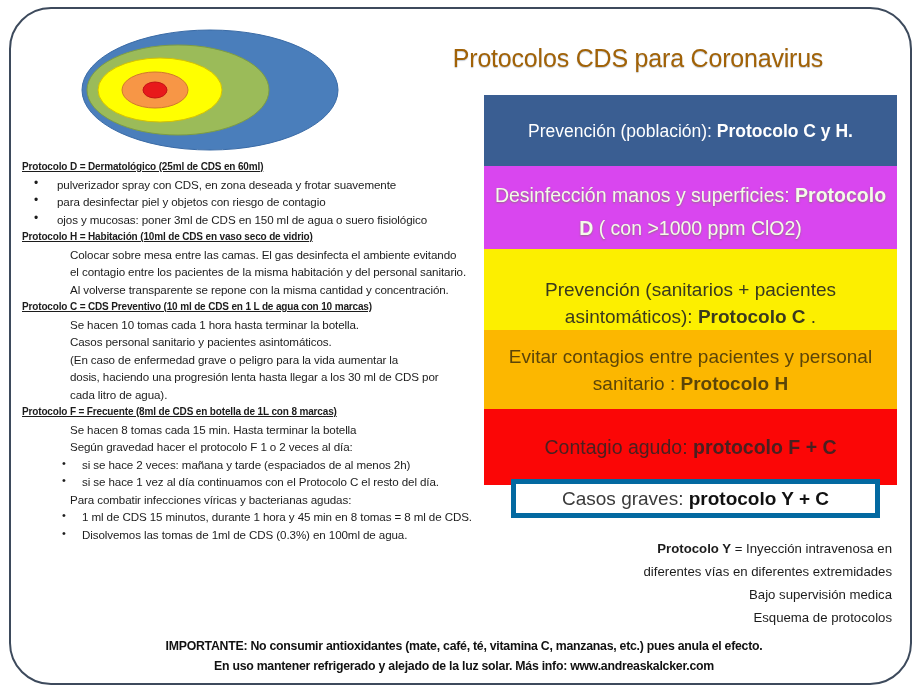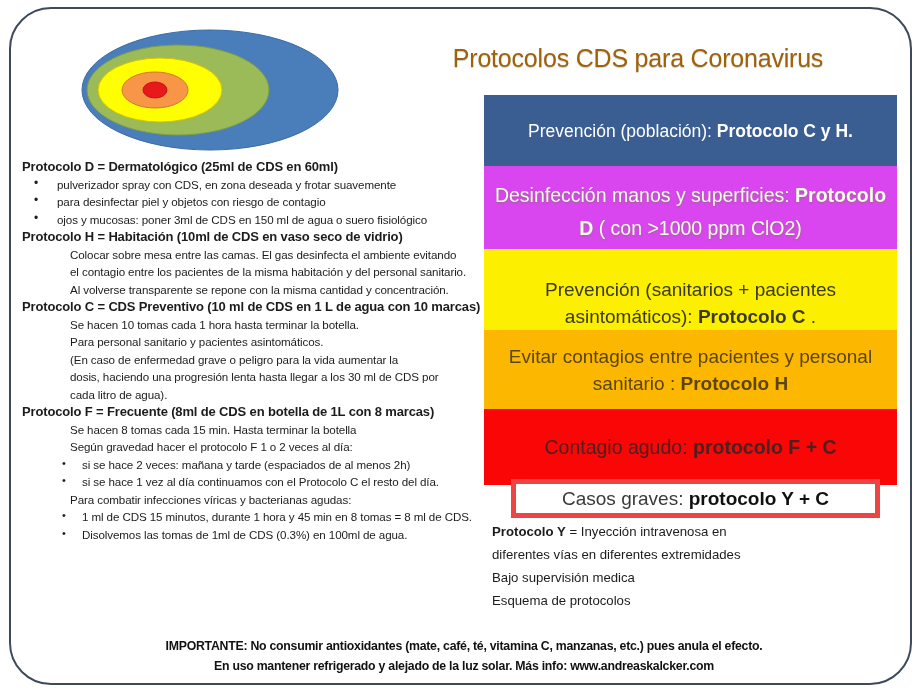--- a/index.html
+++ b/index.html
@@ -67,21 +67,22 @@
     left: 22px;
     top: 158px;
     width: 462px;
     font-size: 11.6px;
     line-height: 17.5px;
     color: #1c1c1c;
     font-family: "Liberation Sans", sans-serif;
   }
   .hdr {
     font-weight: bold;
-    font-size: 13px;
+    text-decoration: underline;
+    font-size: 10px;
     letter-spacing: -0.15px;
     white-space: nowrap;
   }
   .ln {
     white-space: nowrap;
     letter-spacing: -0.1px;
     margin-left: 48px;
   }
   .bl {
     position: relative;
@@ -134,38 +135,38 @@
   #band-blue  b { font-weight: bold; }
 
   
   #box-graves {
     position: absolute;
     left: 511px;
     top: 479px;
     width: 369px;
     height: 39px;
     background: #ffffff;
-    border: 5px solid #ef4444;
+    border: 5px solid #0369a1;
     box-sizing: border-box;
     display: flex;
     align-items: center;
     justify-content: center;
     font-size: 19px;
     color: #3a3a3a;
     font-family: "Liberation Sans", sans-serif;
   }
   #box-graves b { color: #111111; font-weight: bold; }
 
   
   #ynote {
     position: absolute;
     left: 492px;
-    top: 520px;
+    top: 537px;
     width: 400px;
-    text-align: left;
+    text-align: right;
     font-size: 13.2px;
     line-height: 23px;
     color: #1c1c1c;
     font-family: "Liberation Sans", sans-serif;
   }
   #ynote b { font-weight: bold; }
 
   
   #footer {
     position: absolute;
@@ -207,21 +208,21 @@
     <div class="bl">para desinfectar piel y objetos con riesgo de contagio</div>
     <div class="bl">ojos y mucosas: poner 3ml de CDS en 150 ml de agua o suero fisiológico</div>
 
     <div class="hdr">Protocolo H = Habitación (10ml de CDS en vaso seco de vidrio)</div>
     <div class="ln">Colocar sobre mesa entre las camas. El gas desinfecta el ambiente evitando</div>
     <div class="ln"> el contagio entre los pacientes de la misma habitación y del personal sanitario.</div>
     <div class="ln">Al volverse transparente se repone con la misma cantidad y concentración.</div>
 
     <div class="hdr">Protocolo C = CDS Preventivo (10 ml de CDS en 1 L de agua con 10 marcas)</div>
     <div class="ln">Se hacen 10 tomas cada 1 hora hasta terminar la botella.</div>
-    <div class="ln">Para personal sanitario y pacientes asintomáticos.</div>
+    <div class="ln">Casos personal sanitario y pacientes asintomáticos.</div>
     <div class="ln">(En caso de enfermedad grave o peligro para la vida aumentar la</div>
     <div class="ln">dosis, haciendo una progresión lenta hasta llegar a los 30 ml de CDS por</div>
     <div class="ln">cada litro de agua).</div>
 
     <div class="hdr">Protocolo F = Frecuente (8ml de CDS en botella de 1L con 8 marcas)</div>
     <div class="ln">Se hacen 8 tomas cada 15 min. Hasta terminar la botella</div>
     <div class="ln">Según gravedad hacer el protocolo F 1 o 2 veces al día:</div>
     <div class="bl2">si se hace 2 veces: mañana y tarde (espaciados de al menos 2h)</div>
     <div class="bl2">si se hace 1 vez al día continuamos con el Protocolo C el resto del día.</div>
     <div class="ln">Para combatir infecciones víricas y bacterianas agudas:</div>

